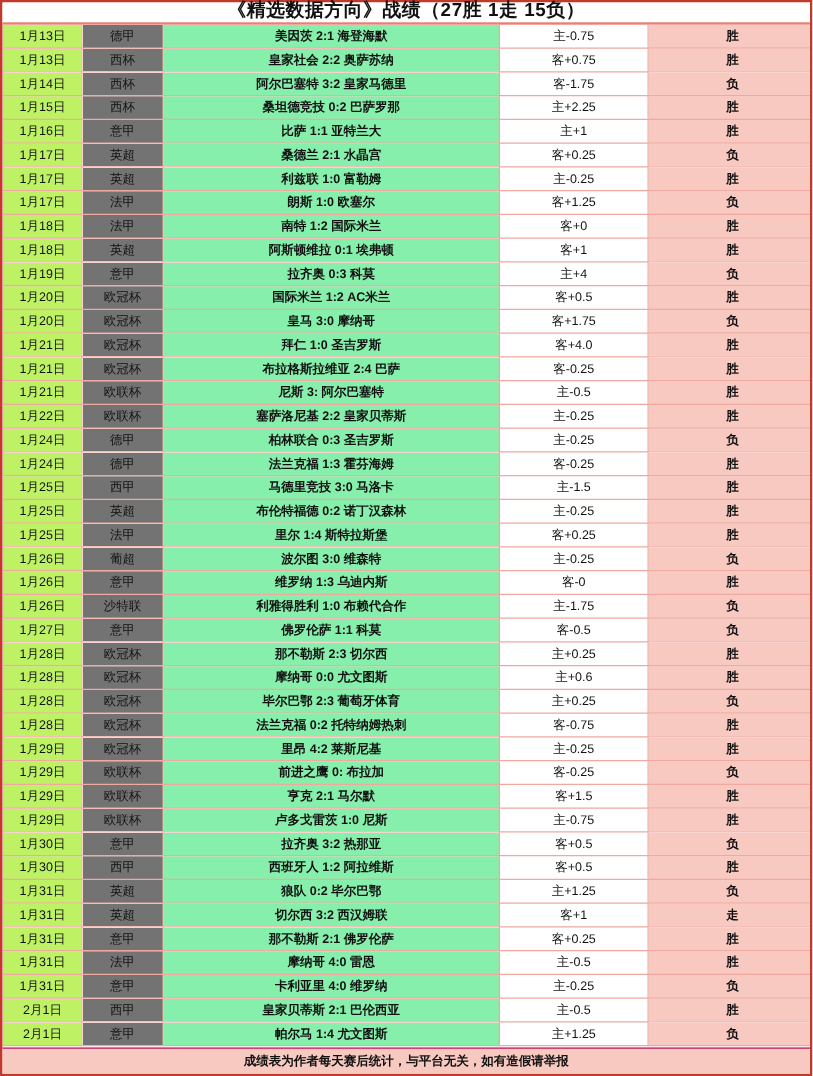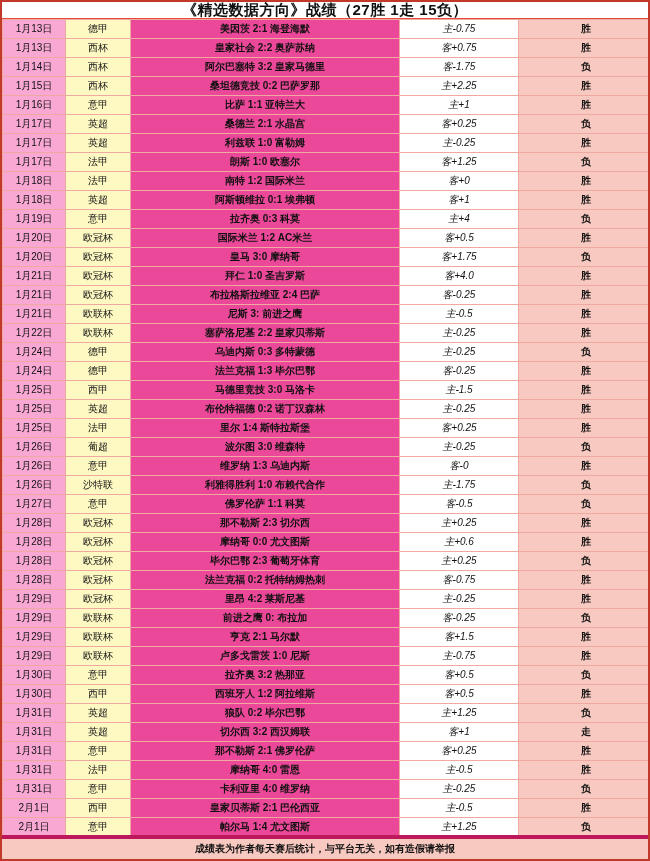--- a/index.html
+++ b/index.html
@@ -20,21 +20,21 @@
     border: 2px solid #c0392b;
     background: #ffffff;
     display: flex;
     flex-direction: column;
   }
   .title-bar {
     height: 16px;
     background: #ffffff;
     border-bottom: 1px solid #e74c3c;
     display: flex;
-    align-items: center;
+    align-items: flex-end;
     justify-content: center;
   }
   .title-bar .title {
     font-size: 15px;
     font-weight: bold;
     color: #111111;
     letter-spacing: 0.5px;
   }
   table.grid {
     border-collapse: collapse;
@@ -45,32 +45,32 @@
     border: 1px solid #f0a9a0;
     font-size: 10px;
     color: #111111;
     height: 18px;
     padding: 0;
     text-align: center;
     vertical-align: middle;
     white-space: nowrap;
     overflow: hidden;
   }
-  .c-date   { width: 62px; background: #f9a8d4; }
-  .c-league { width: 64px; background: #fef9c3; }
-  .c-match  { width: 268px; background: #ec4899; }
+  .c-date   { width: 62px; background: #bef264; }
+  .c-league { width: 64px; background: #737373; }
+  .c-match  { width: 268px; background: #86efac; }
   .c-hand   { width: 118px; background: #ffffff; }
   .c-result { width: 134px; background: #f7c9c0; font-weight: bold; }
   .res-win  { color: #d63010; }
   .res-lose { color: #111111; }
   .res-draw { color: #d63010; }
   .match-text { font-weight: bold; color: #111111; }
-  .hand-text { color: #222222; font-style: italic; }
+  .hand-text { color: #222222; }
   .footer-bar {
-    border-top: 4px solid #be185d;
+    border-top: 1px solid #be185d;
     background: #f7c9c0;
     height: 20px;
     display: flex;
     align-items: center;
     justify-content: center;
     font-size: 10px;
     color: #111111;
     font-weight: bold;
     font-family: Liberation Mono, monospace;
   }
@@ -189,42 +189,42 @@
           <tr>
             <td class="c-date">1月21日</td>
             <td class="c-league">欧冠杯</td>
             <td class="c-match match-text">布拉格斯拉维亚 2:4 巴萨</td>
             <td class="c-hand hand-text">客-0.25</td>
             <td class="c-result res-win">胜</td>
           </tr>
           <tr>
             <td class="c-date">1月21日</td>
             <td class="c-league">欧联杯</td>
-            <td class="c-match match-text">尼斯 3: 前进之鹰</td>
+            <td class="c-match match-text">尼斯 3: 阿尔巴塞特</td>
             <td class="c-hand hand-text">主-0.5</td>
             <td class="c-result res-win">胜</td>
           </tr>
           <tr>
             <td class="c-date">1月22日</td>
             <td class="c-league">欧联杯</td>
             <td class="c-match match-text">塞萨洛尼基 2:2 皇家贝蒂斯</td>
             <td class="c-hand hand-text">主-0.25</td>
             <td class="c-result res-win">胜</td>
           </tr>
           <tr>
             <td class="c-date">1月24日</td>
             <td class="c-league">德甲</td>
-            <td class="c-match match-text">乌迪内斯 0:3 多特蒙德</td>
+            <td class="c-match match-text">柏林联合 0:3 圣吉罗斯</td>
             <td class="c-hand hand-text">主-0.25</td>
             <td class="c-result res-lose">负</td>
           </tr>
           <tr>
             <td class="c-date">1月24日</td>
             <td class="c-league">德甲</td>
-            <td class="c-match match-text">法兰克福 1:3 毕尔巴鄂</td>
+            <td class="c-match match-text">法兰克福 1:3 霍芬海姆</td>
             <td class="c-hand hand-text">客-0.25</td>
             <td class="c-result res-win">胜</td>
           </tr>
           <tr>
             <td class="c-date">1月25日</td>
             <td class="c-league">西甲</td>
             <td class="c-match match-text">马德里竞技 3:0 马洛卡</td>
             <td class="c-hand hand-text">主-1.5</td>
             <td class="c-result res-win">胜</td>
           </tr>

